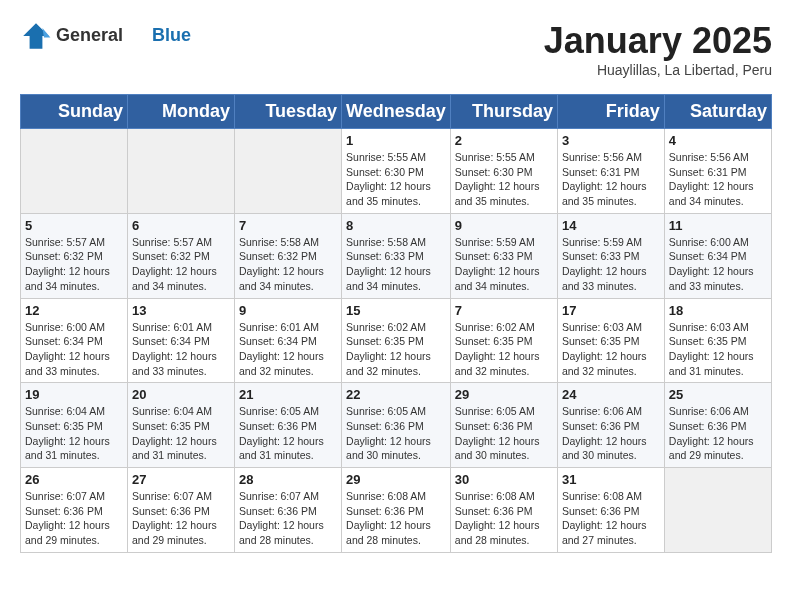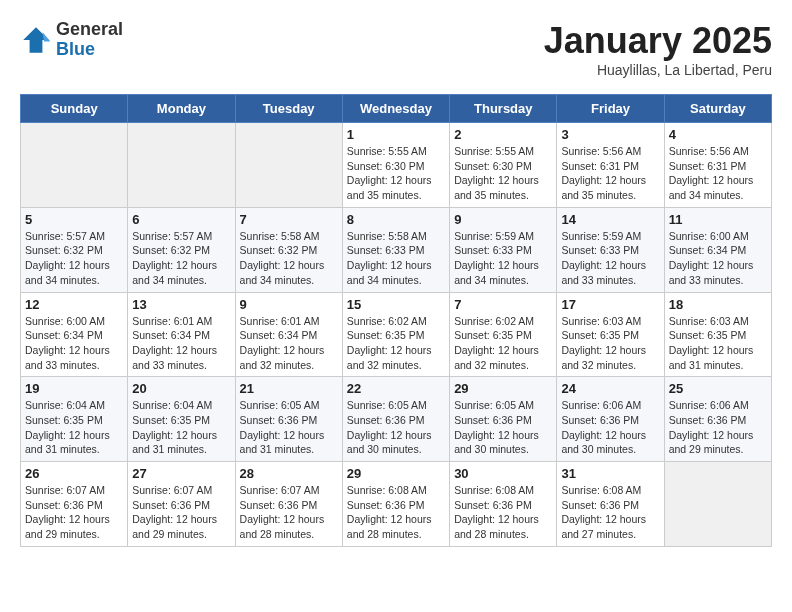--- a/index.html
+++ b/index.html
@@ -15,32 +15,33 @@
       align-items: flex-start;
       justify-content: space-between;
       margin-bottom: 16px;
     }
     .logo {
       display: flex;
       align-items: center;
     }
     .logo-text {
       display: flex;
-      flex-direction: column;
+      flex-direction: row;
       line-height: 1.1;
     }
     .logo-general {
       font-size: 18px;
       font-weight: bold;
       color: #333;
     }
     .logo-blue {
       font-size: 18px;
       font-weight: bold;
       color: #1a6faf;
+      margin-left: 29px;
     }
     .logo-icon {
       width: 32px;
       height: 32px;
       margin-right: 4px;
     }
     .title-block {
       text-align: right;
       margin-left: 41px;
     }
@@ -55,22 +56,22 @@
     }
     .calendar {
       width: 100%;
       border-collapse: collapse;
       font-size: 11px;
     }
     .calendar th {
       background: #3060a0;
       color: #fff;
       padding: 6px 4px;
-      text-align: center;
-      font-size: 13px;
+      text-align: right;
+      font-size: 18px;
       border: 1px solid #5080c0;
     }
     .calendar td {
       border: 1px solid #ccc;
       vertical-align: top;
       padding: 4px;
       width: calc(100% / 7);
       min-height: 80px;
       background: #fff;
     }

